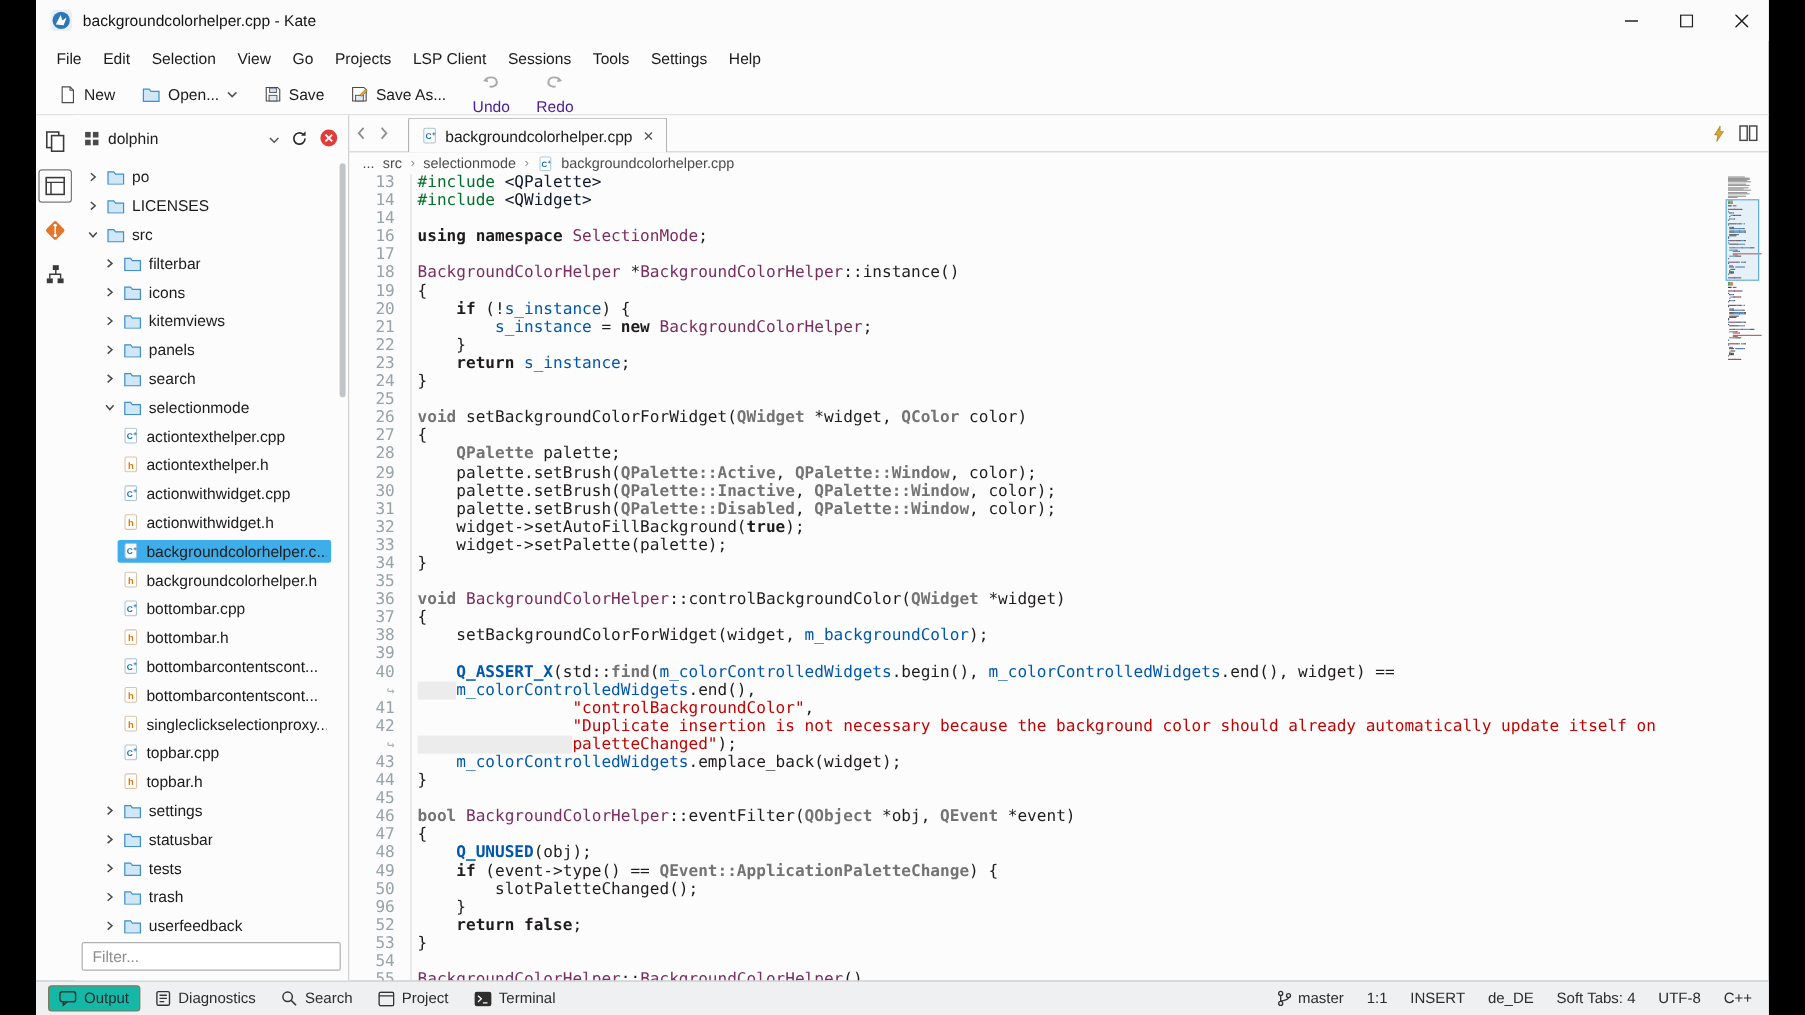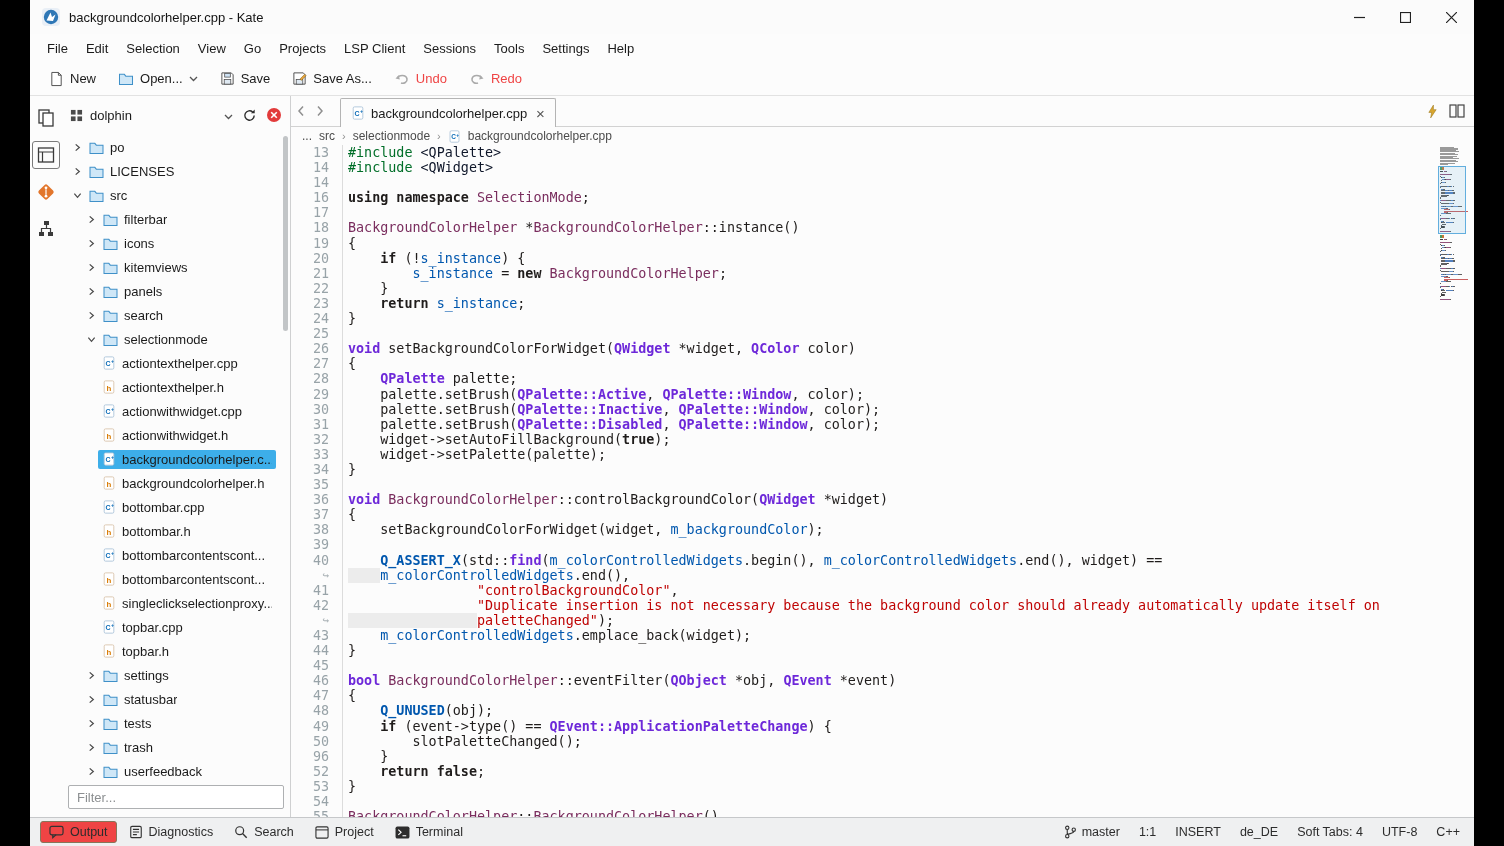--- a/index.html
+++ b/index.html
@@ -15,21 +15,21 @@
   .win-btn{width:46px;display:flex;align-items:center;justify-content:center;}
 
   
   .menubar{height:28px;display:flex;align-items:center;padding-left:8px;flex:0 0 auto;}
   .menu-item{padding:4px 9px;font-size:13px;}
 
   
   .toolbar{height:33px;display:flex;align-items:center;padding-left:10px;gap:4px;
            border-bottom:1px solid #e2e2e2;flex:0 0 auto;}
   .tb-btn{display:flex;align-items:center;gap:6px;padding:5px 9px;font-size:13px;background:none;border:none;color:#1b1b1b;}
-  .tb-btn.disabled{color:#ef4444;}
+  .tb-btn.disabled{color:#4c1d95;flex-direction:column;}
 
   .main{flex:1;display:flex;min-height:0;}
 
   
   .toolstrip{width:32px;display:flex;flex-direction:column;align-items:center;padding-top:8px;gap:9px;flex:0 0 auto;}
   .tool-btn{width:26px;height:26px;display:flex;align-items:center;justify-content:center;border-radius:3px;border:1px solid transparent;}
   .tool-btn.active{border-color:#7a7a7a;}
 
   
   .project-panel{width:228px;border-right:1px solid #cfd0d1;display:flex;flex-direction:column;position:relative;flex:0 0 auto;background:#fcfcfc;}
@@ -65,38 +65,38 @@
   .code-wrap{flex:1;display:flex;min-height:0;overflow:hidden;position:relative;
              font-family:"DejaVu Sans Mono","Liberation Mono",monospace;font-size:13.4px;line-height:15.1px;}
   .gutter{width:52px;flex:0 0 auto;text-align:right;padding-right:13px;box-sizing:border-box;
           color:#98a3a8;border-right:1px solid #dcdcdc;}
   .lnum{height:15.1px;}
   .lnum.wrapmark{font-size:11px;color:#a9b1b5;}
   .code{flex:1;padding-left:5px;white-space:pre;overflow:hidden;color:#1f1c1b;}
   .crow{height:15.1px;}
   .tk-t{color:#1f1c1b;}
   .tk-kw{color:#1f1c1b;font-weight:bold;}
-  .tk-dt{color:#6d28d9;font-weight:bold;}
+  .tk-dt{color:#737373;font-weight:bold;}
   .tk-pp{color:#006e28;}
   .tk-inc{color:#0f172a;}
   .tk-cls{color:#7a2d5e;}
   .tk-mem{color:#0057ae;}
   .tk-mac{color:#0057ae;font-weight:bold;}
   .tk-str{color:#bf0303;}
   .tk-wi{background:#ececec;}
 
   .minimap{position:absolute;top:2px;right:8px;width:28px;height:172px;}
   .mm-bar{position:absolute;height:1.1px;}
   .mm-view{position:absolute;left:0;right:0;border:1px solid #62aede;background:rgba(97,174,222,.14);}
 
   
   .statusbar{height:28px;background:#eff0f1;border-top:1px solid #c6c8ca;display:flex;align-items:center;
              padding:0 10px;gap:3px;font-size:12.5px;color:#2c2c2c;flex:0 0 auto;}
   .sb-btn{display:flex;align-items:center;gap:6px;padding:3px 8px;border-radius:3px;border:1px solid transparent;}
-  .sb-btn.active{border-color:#87755a;background:#ef4444;}
+  .sb-btn.active{border-color:#87755a;background:#14b8a6;}
   .sb-right{margin-left:auto;display:flex;align-items:center;gap:19px;padding-right:4px;}
   .sb-branch{display:flex;align-items:center;gap:5px;}
 </style>
 </head>
 <body>
 
 <div class="window">
 
   <div class="titlebar">
     <span style="display:flex">

